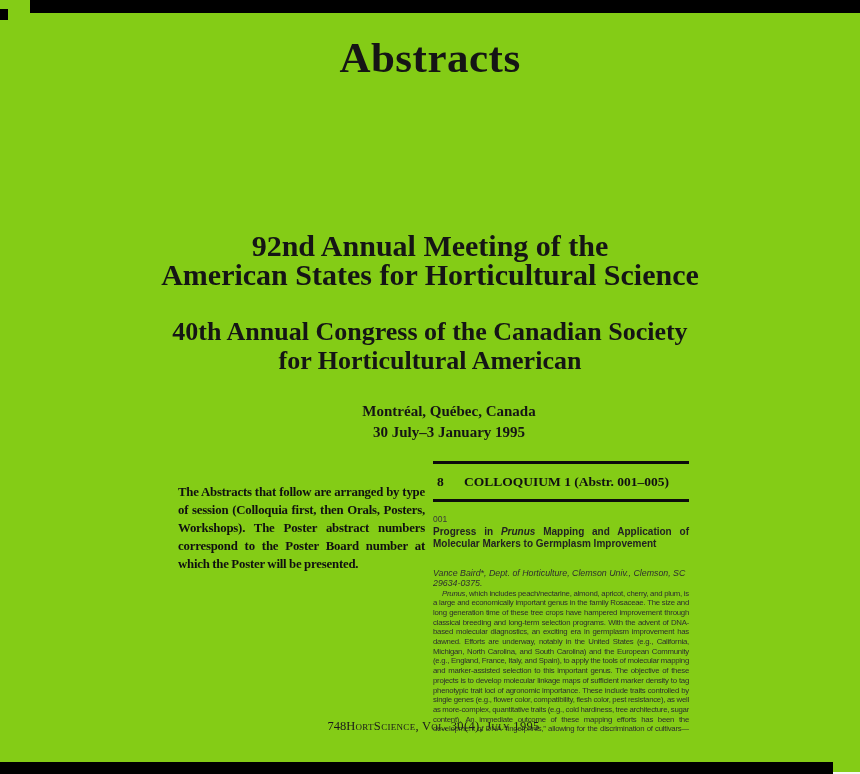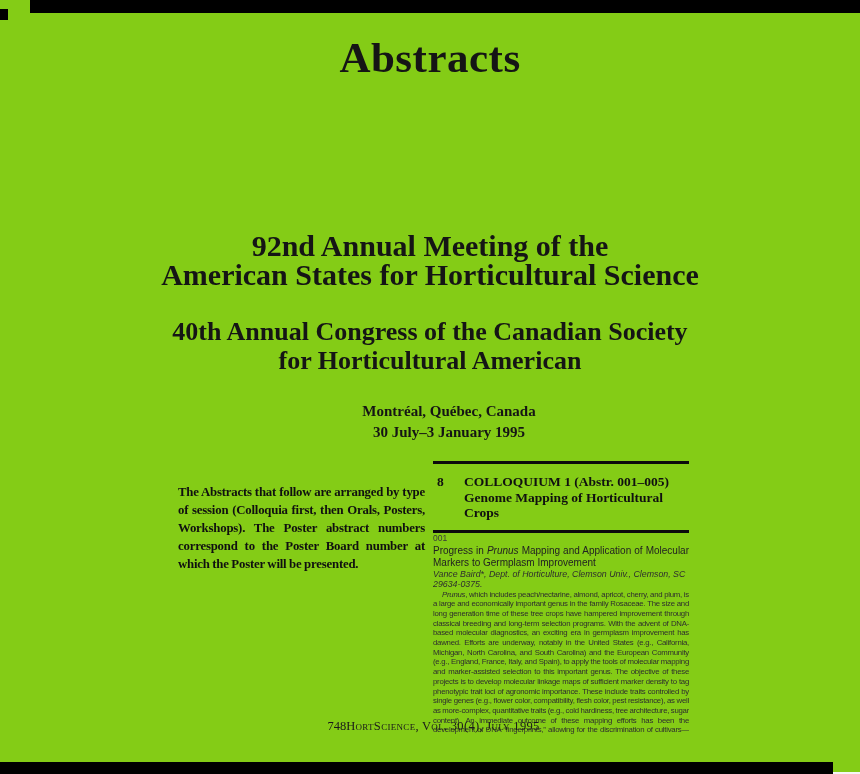--- a/index.html
+++ b/index.html
@@ -26,24 +26,24 @@
              letter-spacing:-0.2px;word-spacing:-0.4px;text-align:justify;color:#101010;margin-top:17px;}
   #intro-col p{margin:0 0 14px 0;}
 
   
   #session-col{position:absolute;left:433px;top:461px;width:256px;}
   .rule{height:3px;background:#0c0c0c;width:100%;}
   #session-head{display:flex;margin:10px 0 9px 4px;font-weight:bold;
                 font-size:13.5px;line-height:15.5px;color:#101010;}
   #session-number{width:27px;flex:none;}
   #abstract-block{font-family:"Liberation Sans", sans-serif;color:#2e2e2e;}
-  #abstract-id{margin-top:0;font-size:8.5px;color:#3a3a3a;}
-  #abstract-title{margin-top:2px;font-weight:normal;font-size:10px;line-height:12px;
+  #abstract-id{margin-top:12px;font-size:8.5px;color:#3a3a3a;}
+  #abstract-title{margin-top:2px;font-weight:bold;font-size:10px;line-height:12px;
                   text-align:justify;color:#222;}
-  #abstract-authors{margin-top:0;font-style:italic;font-size:8.8px;line-height:10px;}
+  #abstract-authors{margin-top:18px;font-style:italic;font-size:8.8px;line-height:10px;}
   #abstract-body{margin-top:1px;font-size:7.8px;line-height:9.7px;text-align:justify;
                  letter-spacing:-0.25px;word-spacing:-0.5px;
                  text-indent:9px;max-height:147px;overflow:hidden;}
 
   
   #footer{position:absolute;left:178px;top:719px;width:511px;
           display:flex;justify-content:center;font-size:12.5px;color:#1a1a1a;}
   #journal-ref{font-variant:small-caps;letter-spacing:0.3px;}
 </style>
 </head>
@@ -76,21 +76,20 @@
   <div id="intro-col">
     <p>The Abstracts that follow are arranged by type of session (Colloquia first, then Orals, Posters, Workshops). The Poster abstract numbers correspond to the Poster Board number at which the Poster will be presented.</p>
   </div>
 
   <div id="session-col">
     <div class="rule"></div>
     <div id="session-head">
       <div id="session-number">8</div>
       <div>
         <div>COLLOQUIUM 1 (Abstr. 001–005)</div>
-        <div>Genome Mapping of Horticultural Crops</div>
       </div>
     </div>
     <div class="rule"></div>
 
     <div id="abstract-block">
       <div id="abstract-id">001</div>
       <div id="abstract-title"><span>Progress in </span><i>Prunus</i><span> Mapping and Application of Molecular Markers to Germplasm Improvement</span></div>
       <div id="abstract-authors">Vance Baird*, Dept. of Horticulture, Clemson Univ., Clemson, SC 29634-0375.</div>
       <div id="abstract-body"><i>Prunus</i><span>, which includes peach/nectarine, almond, apricot, cherry, and plum, is a large and economically important genus in the family Rosaceae. The size and long generation time of these tree crops have hampered improvement through classical breeding and long-term selection programs. With the advent of DNA-based molecular diagnostics, an exciting era in germplasm improvement has dawned. Efforts are underway, notably in the United States (e.g., California, Michigan, North Carolina, and South Carolina) and the European Community (e.g., England, France, Italy, and Spain), to apply the tools of molecular mapping and marker-assisted selection to this important genus. The objective of these projects is to develop molecular linkage maps of sufficient marker density to tag phenotypic trait loci of agronomic importance. These include traits controlled by single genes (e.g., flower color, compatibility, flesh color, pest resistance), as well as more-complex, quantitative traits (e.g., cold hardiness, tree architecture, sugar content). An immediate outcome of these mapping efforts has been the development of DNA “fingerprints,” allowing for the discrimination of cultivars— both</span></div>
     </div>

